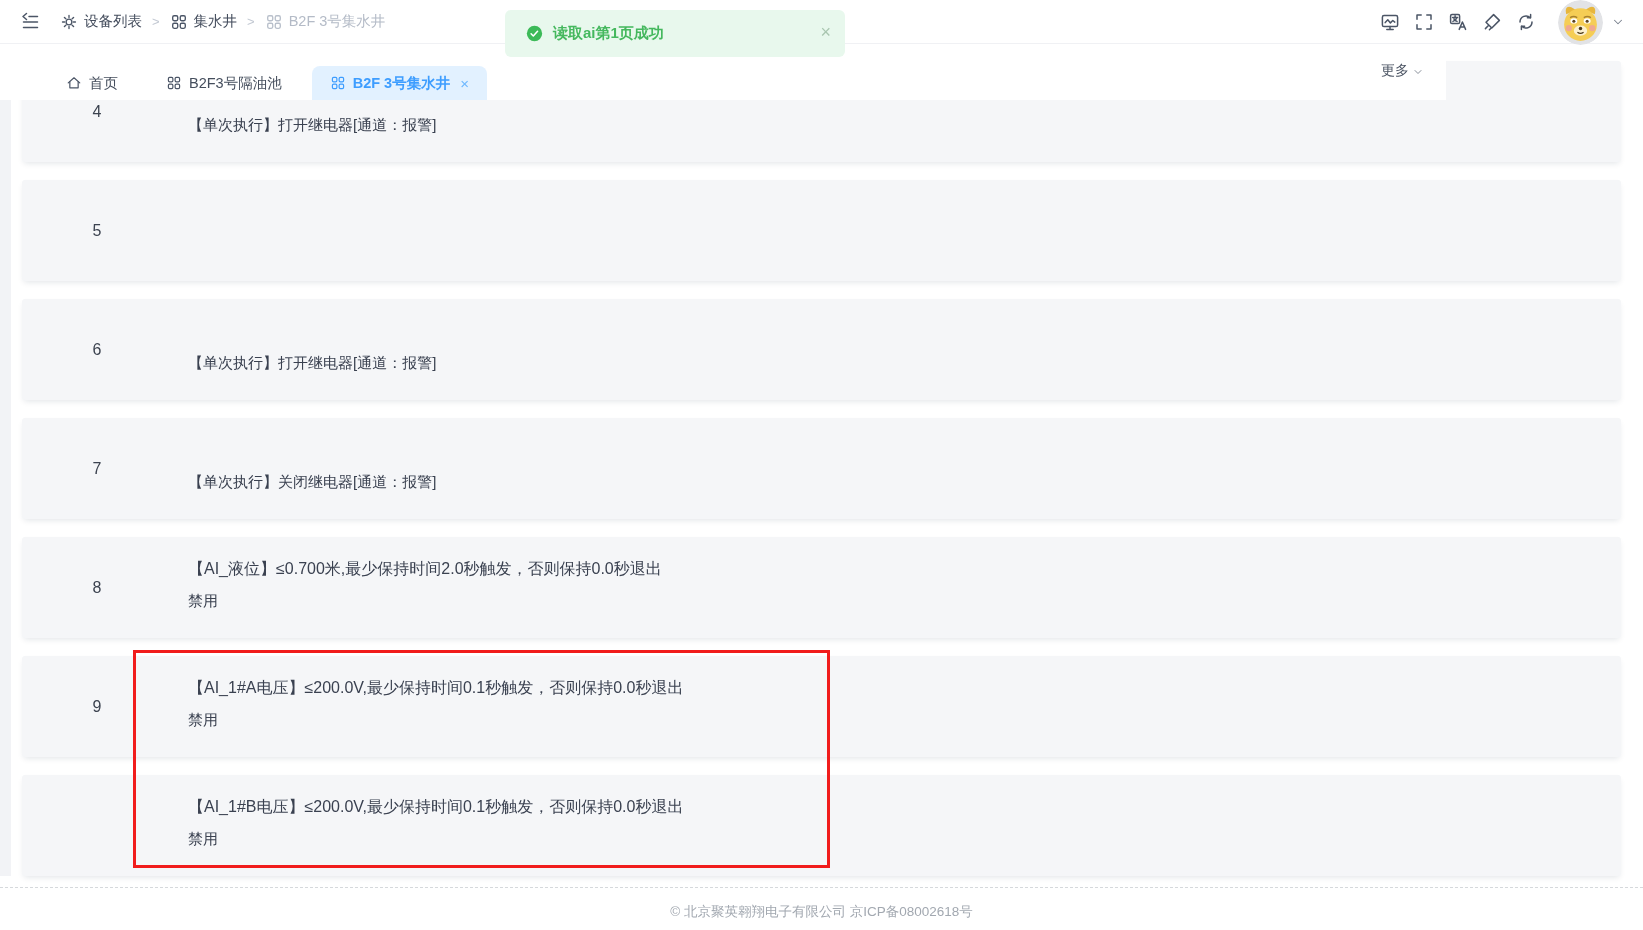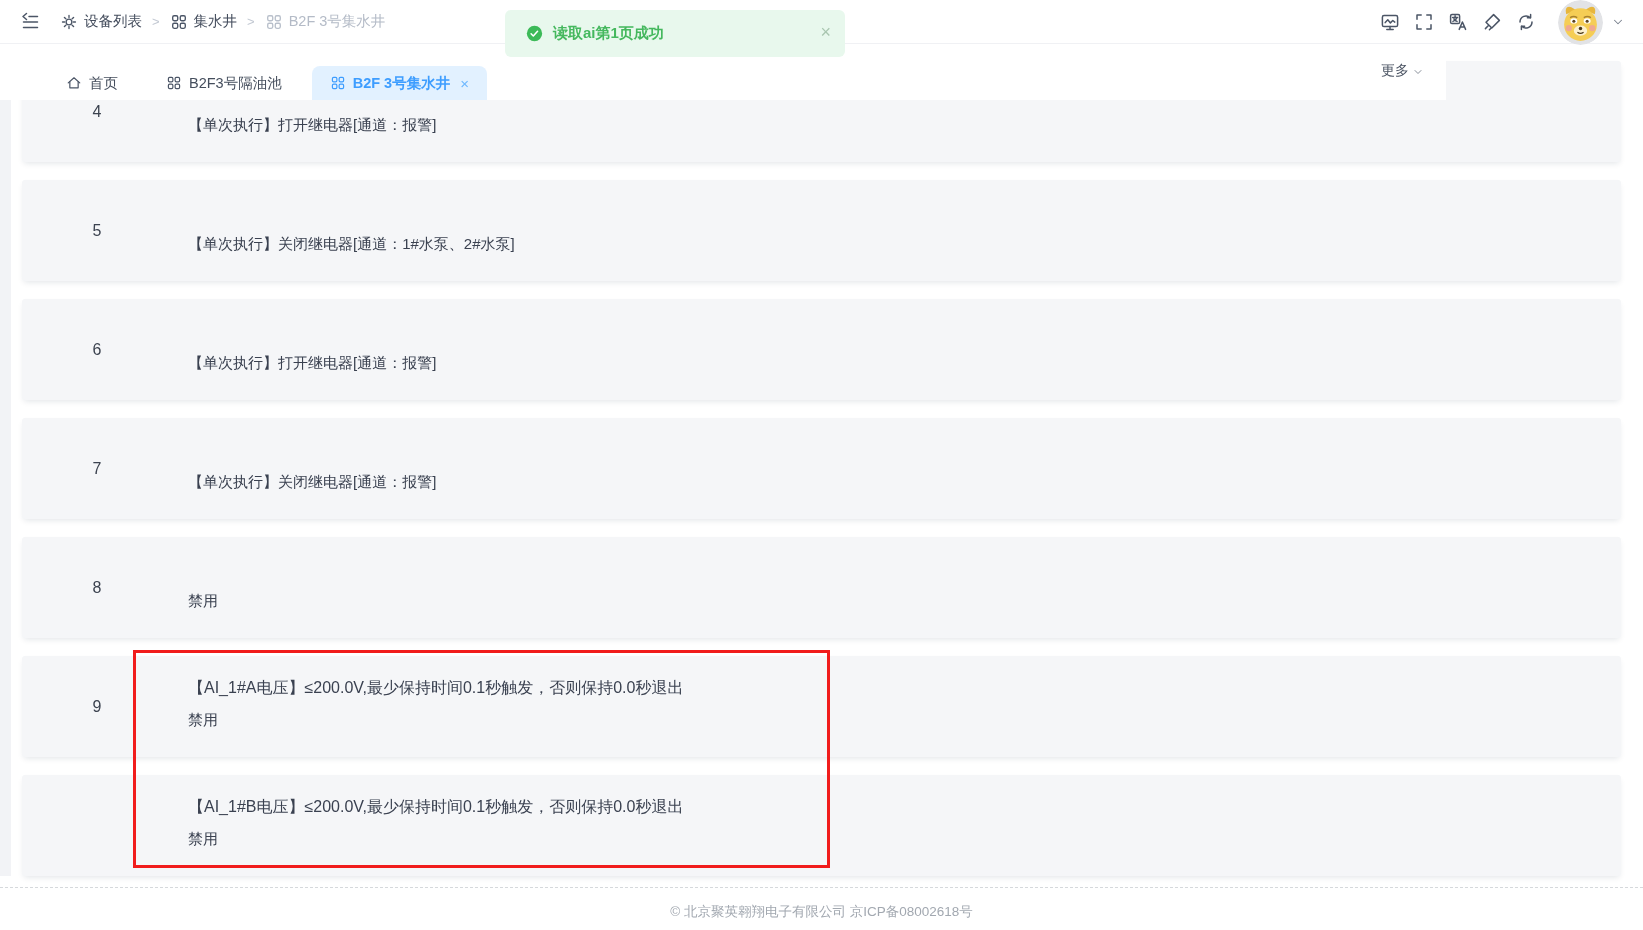--- a/index.html
+++ b/index.html
@@ -245,32 +245,32 @@
 
 <div class="leftstrip"></div>
 <div id="rows">
     <div class="card" style="top:61px">
        <div class="num">4</div>
 
        <div class="l2">【单次执行】打开继电器[通道：报警]</div>
      </div>
     <div class="card" style="top:180px">
        <div class="num">5</div>
-       <div class="l2">【单次执行】关闭继电器[通道：1#水泵、2#水泵]</div>
      </div>
     <div class="card" style="top:299px">
        <div class="num">6</div>
        <div class="l2">【单次执行】打开继电器[通道：报警]</div>
      </div>
     <div class="card" style="top:418px">
        <div class="num">7</div>
        <div class="l2">【单次执行】关闭继电器[通道：报警]</div>
      </div>
     <div class="card" style="top:537px">
        <div class="num">8</div>
+       <div class="l1">【AI_液位】≤0.700米,最少保持时间2.0秒触发，否则保持0.0秒退出</div>
        <div class="l2">禁用</div>
      </div>
     <div class="card" style="top:656px">
        <div class="num">9</div>
        <div class="l1">【AI_1#A电压】≤200.0V,最少保持时间0.1秒触发，否则保持0.0秒退出</div>
        <div class="l2">禁用</div>
      </div>
     <div class="card" style="top:775px">
        <div class="l1">【AI_1#B电压】≤200.0V,最少保持时间0.1秒触发，否则保持0.0秒退出</div>
        <div class="l2">禁用</div>

